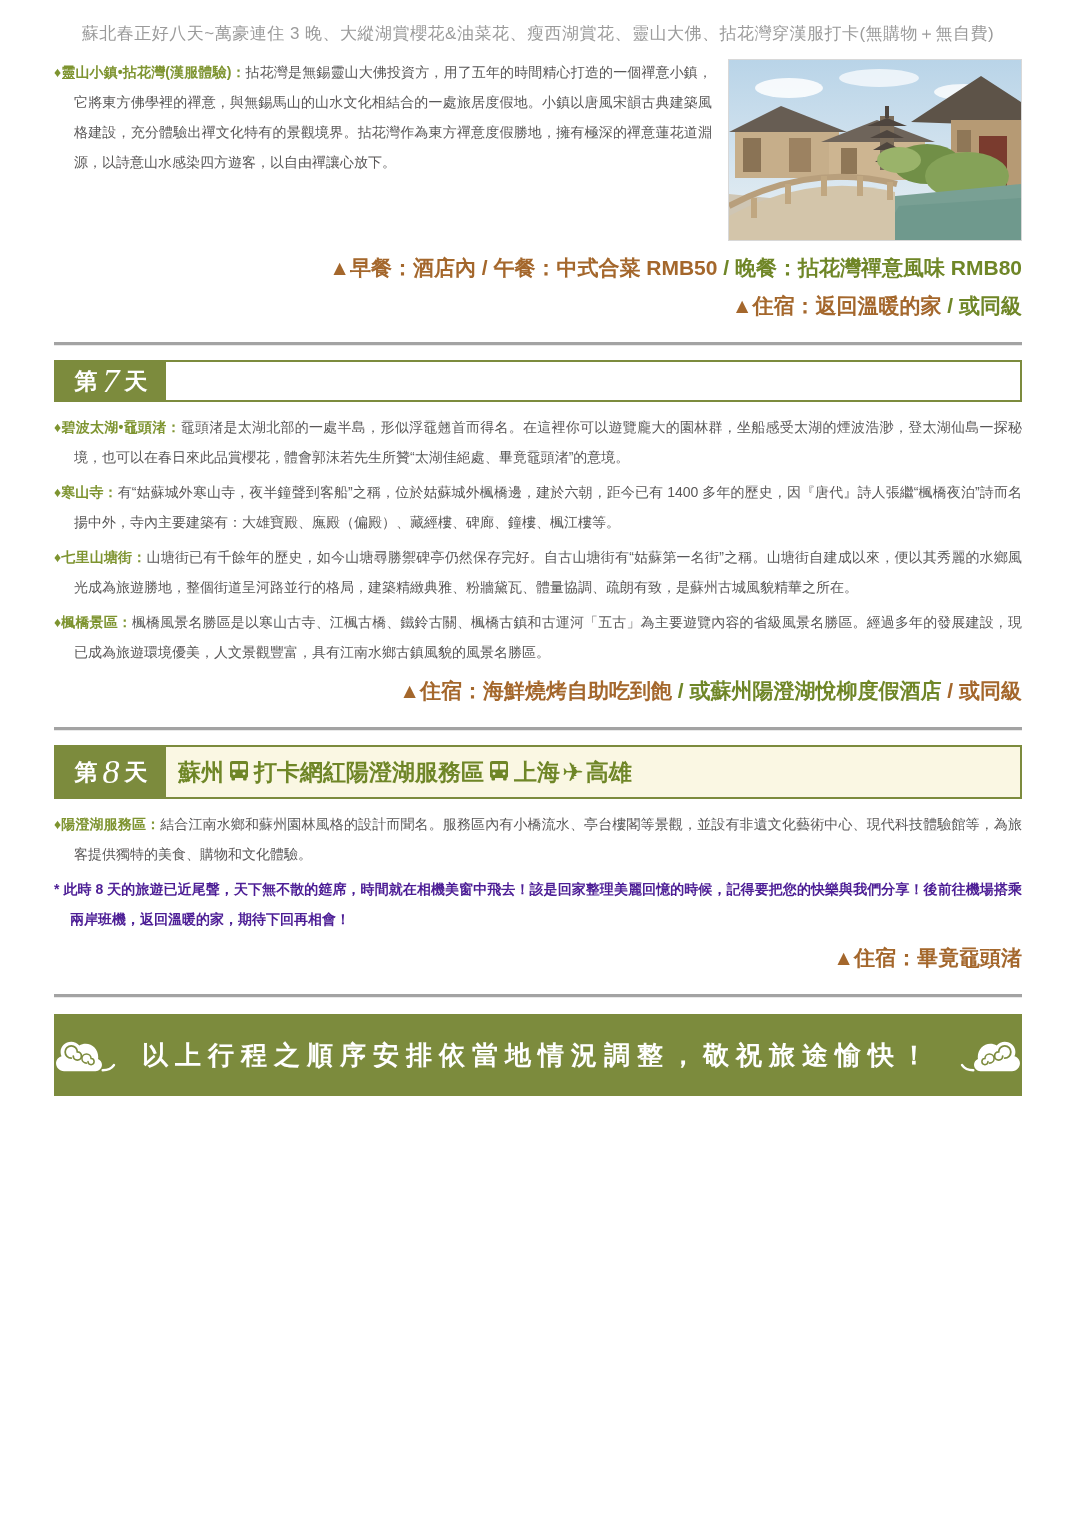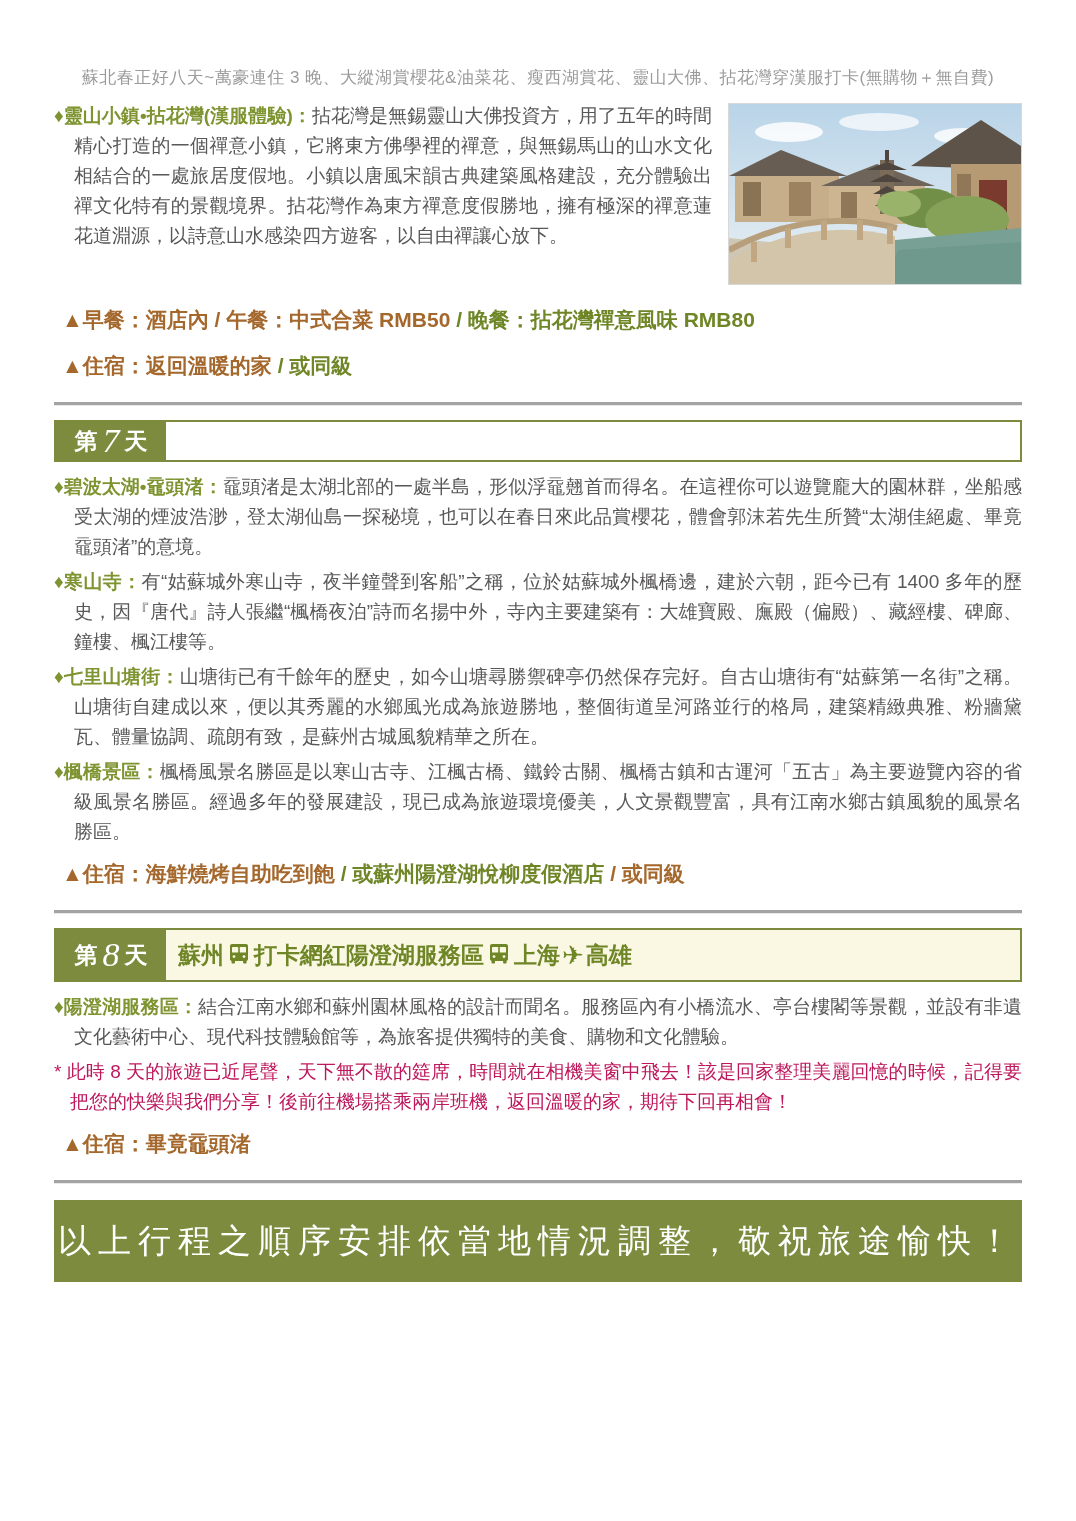--- a/index.html
+++ b/index.html
@@ -8,42 +8,42 @@
     font-family:"Liberation Sans","DejaVu Sans",sans-serif;
     -webkit-font-smoothing:antialiased;
   }
   .page{padding:0 54px 28px 54px;}
   .top-header{
     text-align:center;
     color:#9b9b9b;
     font-size:17px;
     padding:22px 0 12px 0;
     letter-spacing:.5px;
-    margin-top:44px;
   }
   
   .para{
-    font-size:19px;
+    font-size:14px;
     line-height:30px;
     color:#595757;
     margin:0 0 5px 0;
     padding-left:20px;
     text-indent:-20px;
     text-align:justify;
   }
   .para .ph{color:#7e9430;font-weight:bold;}
   .para .orange-bold{color:#b06a2e;font-weight:bold;}
-  .para.note-para{color:#be185d;font-weight:normal;padding-left:16px;text-indent:-16px;}
+  .para.note-para{color:#4c1d95;font-weight:bold;padding-left:16px;text-indent:-16px;}
   
   .meal{
     color:#a4672c;
     font-weight:bold;
     font-size:21px;
     line-height:38px;
-    margin:8px;
+    margin:0;
+    text-align:right;
   }
   .meal .grn{color:#6f8627;}
   
   .photo{
     float:right;
     width:292px;
     height:180px;
     margin:2px 0 8px 16px;
     border:1px solid #d8d8d8;
     display:block;
@@ -92,22 +92,22 @@
     background:#7c8b3d;
     height:82px;
     margin-top:16px;
     display:flex;
     align-items:center;
     justify-content:center;
     gap:22px;
   }
   .footer .ftext{
     color:#ffffff;
-    font-size:33px;
-    font-weight:normal;
+    font-size:26px;
+    font-weight:bold;
     letter-spacing:7px;
     white-space:nowrap;
   }
   .cloud{width:78px;height:48px;}
   .cloud.flip{transform:scaleX(-1);}
   .clearfix::after{content:"";display:block;clear:both;}
 </style>
 </head>
 <body>
 

